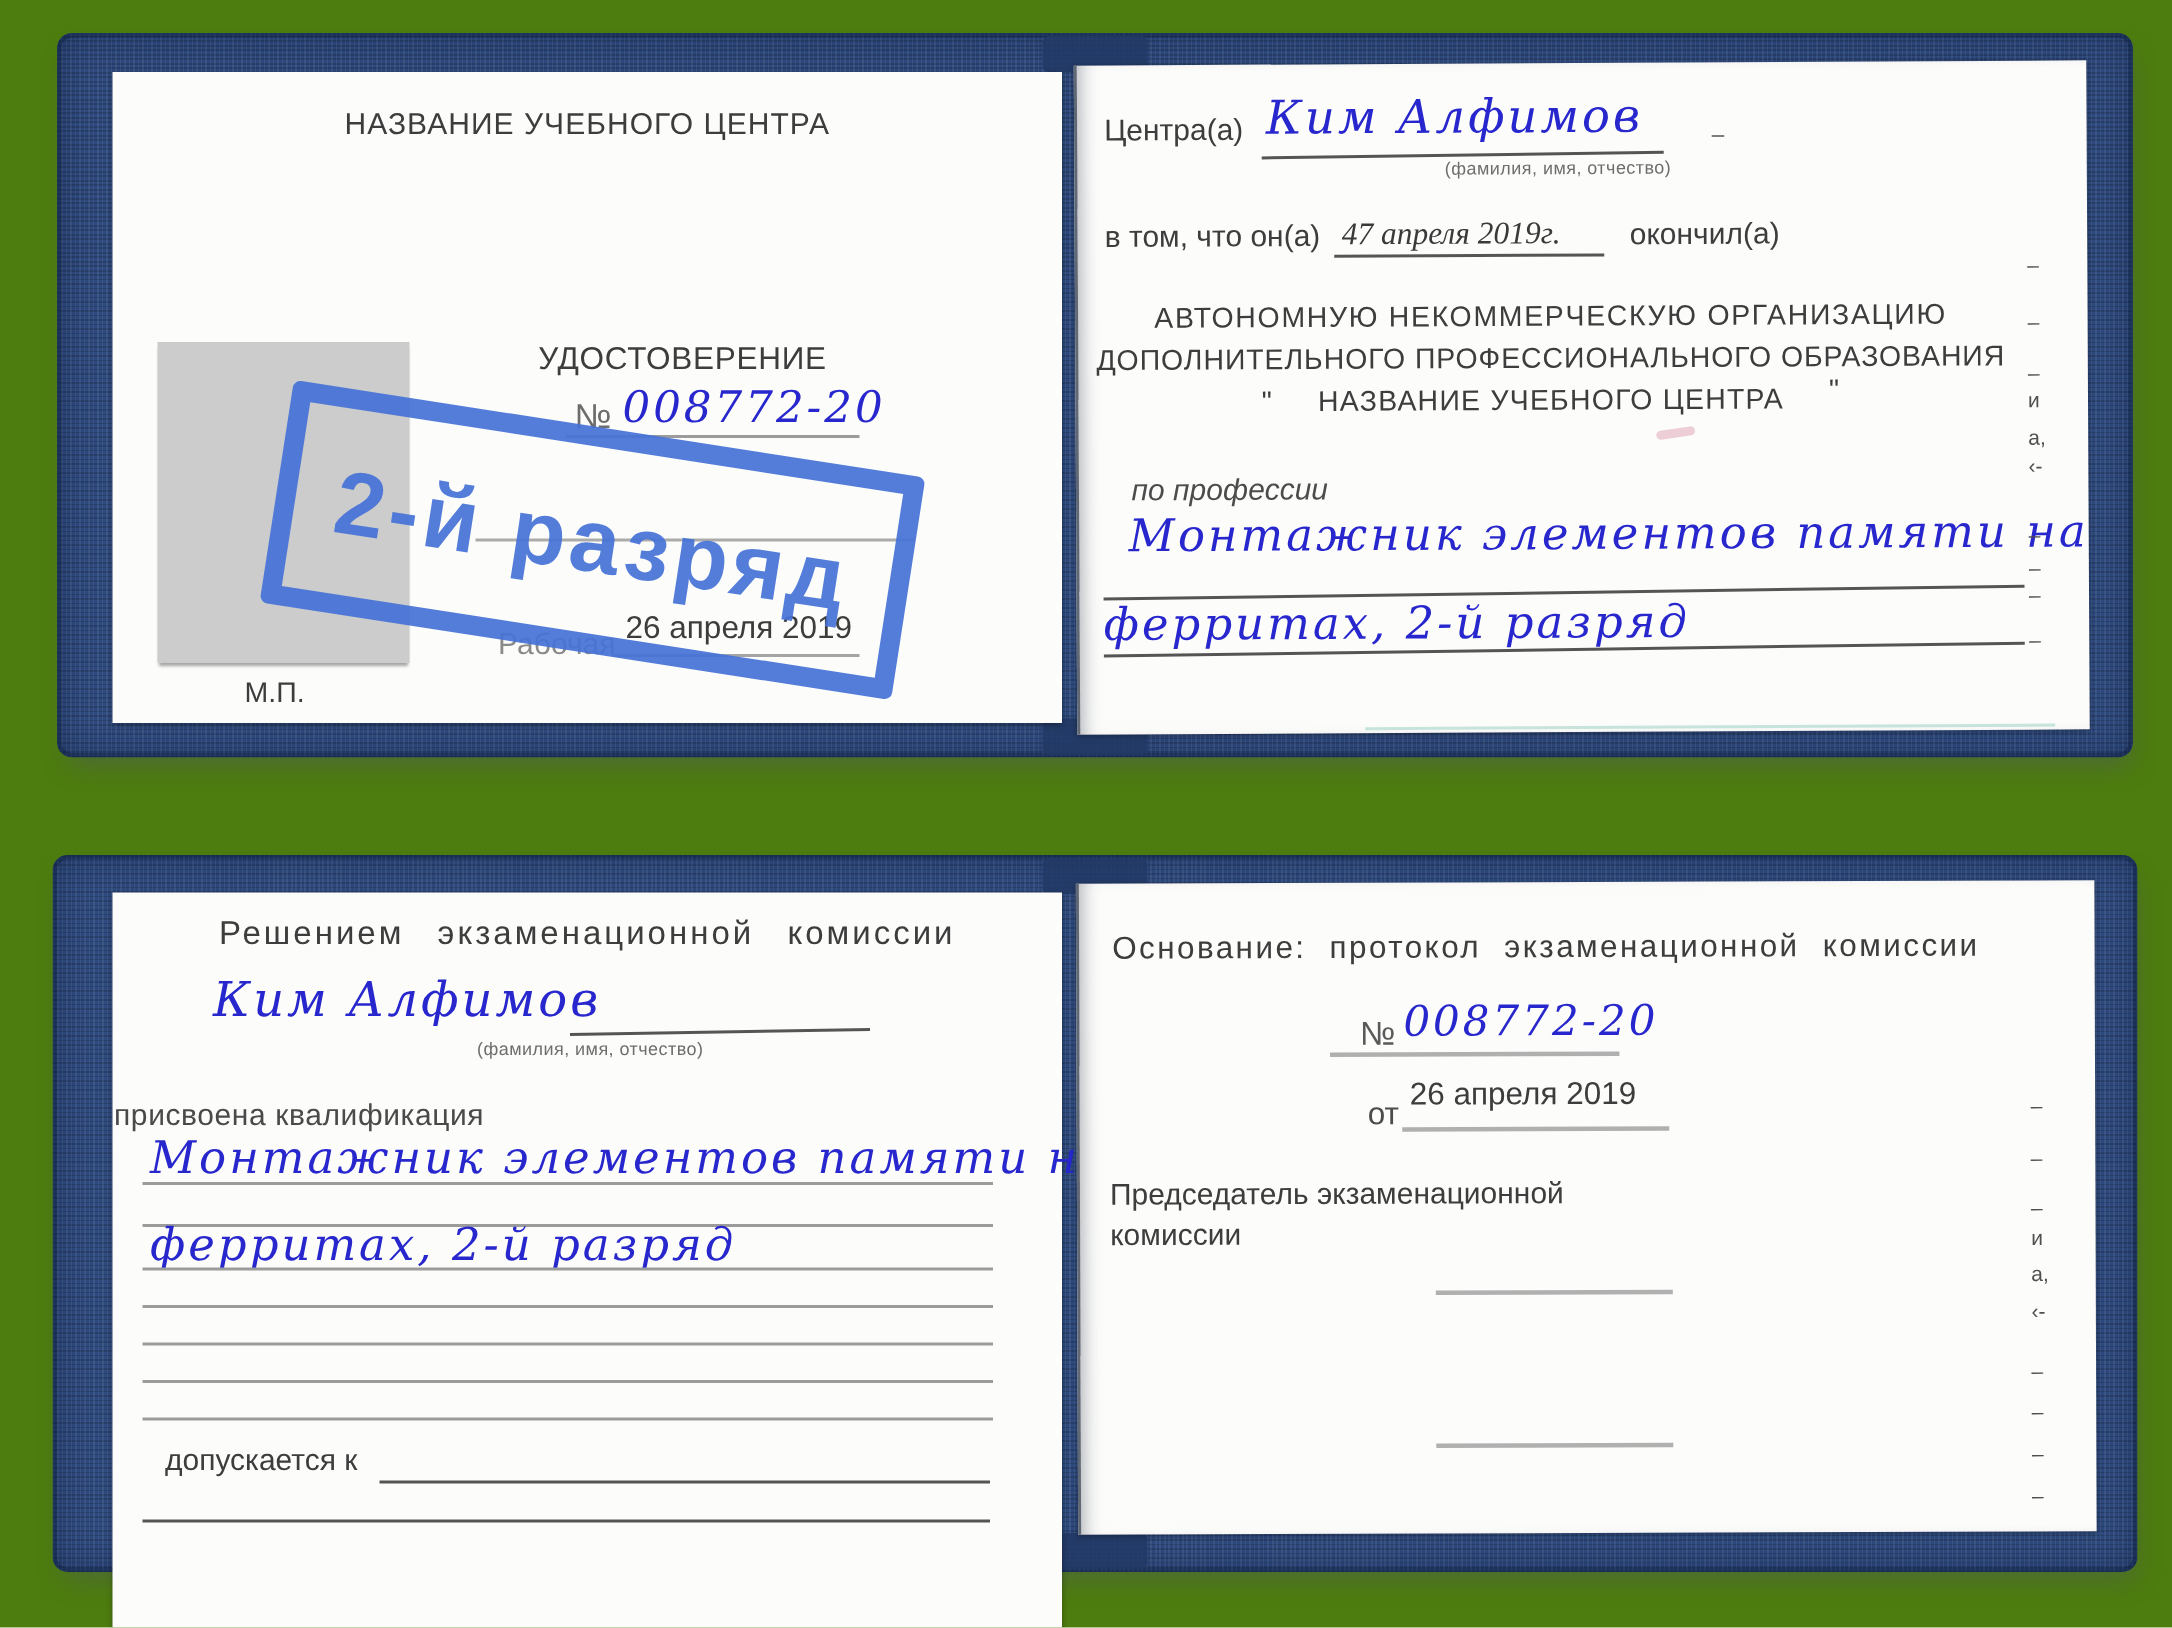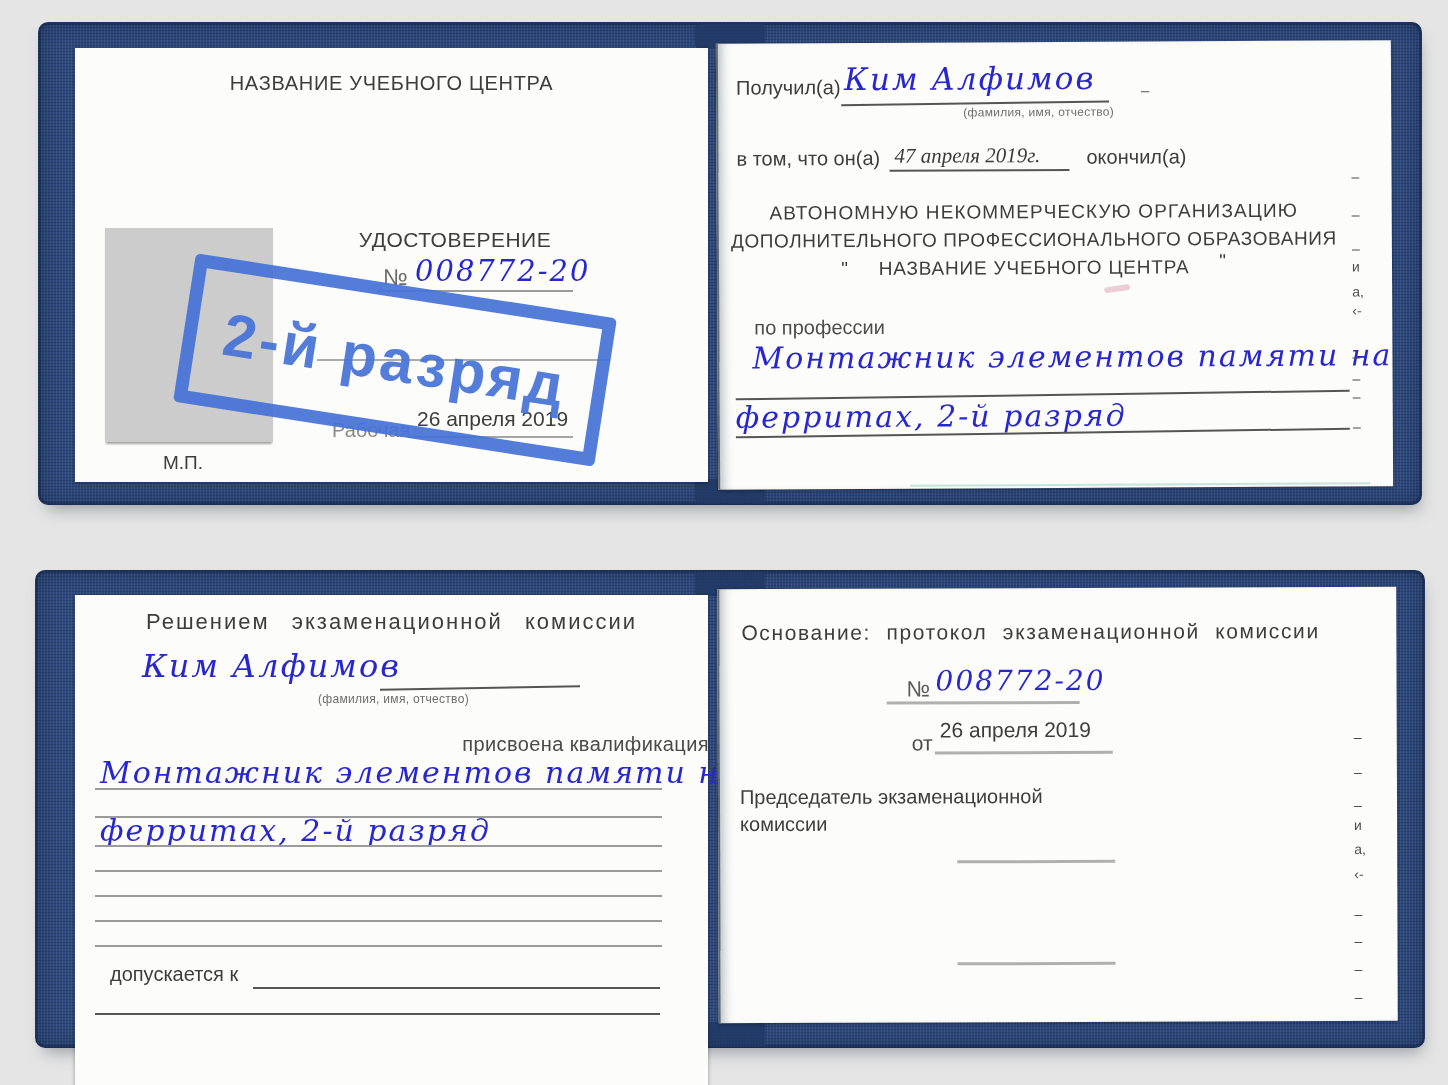--- a/index.html
+++ b/index.html
@@ -1,16 +1,16 @@
 <!DOCTYPE html>
 <html lang="ru"><head>
 <meta charset="utf-8">
 <style>
   html,body{margin:0;padding:0;background:#ffffff;}
-  .canvas{position:relative;width:1448px;height:1085px;background:#e5e5e5;overflow:hidden;
+  .canvas{position:relative;width:1448px;height:1085px;background:#4d7c0f;overflow:hidden;
           font-family:"Liberation Sans", sans-serif;}
   
   .spread{position:absolute;border-radius:10px;
     background:
       repeating-linear-gradient(90deg, rgba(255,255,255,.07) 0 1px, rgba(0,0,0,0) 1px 3px),
       repeating-linear-gradient(0deg, rgba(0,0,0,.16) 0 1px, rgba(0,0,0,0) 1px 3px),
       #2e4a7e;
     box-shadow: inset 0 0 0 3px rgba(10,25,55,.35), inset 0 0 24px rgba(5,15,40,.35),
                 3px 10px 16px -6px rgba(80,85,100,.5);}
   .spread.top{left:38px;top:22px;width:1384px;height:483px;}
@@ -77,40 +77,40 @@
       <div class="rule" style="left:333px;top:388px;width:165px;background:#a5a5a5;"></div>
 
       <div class="abs print" style="left:88px;top:404px;font-size:19px;">М.П.</div>
 
       <div class="stamp">
         <span>2-й разряд</span>
       </div>
     </div>
 
     <div class="page right p-tr">
-      <div class="abs print" style="left:18px;top:33px;font-size:20px;">Получил(а)</div>
+      <div class="abs print" style="left:18px;top:33px;font-size:20px;">Центра(а)</div>
       <div class="abs hw" style="left:126px;top:18px;font-size:31px;">Ким Алфимов</div>
       <div class="rule-dark" style="left:123px;top:60px;width:268px;transform:rotate(-.5deg);"></div>
       <div class="abs" style="left:423px;top:40px;font-size:15px;color:#555;">–</div>
       <div class="abs small-hint" style="left:245px;top:63px;">(фамилия, имя, отчество)</div>
 
       <div class="abs print" style="left:18px;top:104px;font-size:20px;">в том, что он(а)</div>
       <div class="abs it" style="left:176px;top:101px;font-size:21px;">47 апреля 2019г.</div>
       <div class="rule-dark" style="left:171px;top:127px;width:180px;"></div>
       <div class="abs print" style="left:368px;top:104px;font-size:20px;">окончил(а)</div>
 
       <div class="abs" style="left:0;top:156px;width:630px;text-align:center;">
         <div class="print nowrap" style="font-size:19px;letter-spacing:1.1px;line-height:28px;">АВТОНОМНУЮ НЕКОММЕРЧЕСКУЮ ОРГАНИЗАЦИЮ</div>
         <div class="print nowrap" style="font-size:19px;letter-spacing:.6px;line-height:28px;">ДОПОЛНИТЕЛЬНОГО ПРОФЕССИОНАЛЬНОГО ОБРАЗОВАНИЯ</div>
         <div class="print nowrap" style="font-size:19px;letter-spacing:.8px;line-height:28px;">
           <span>"</span><span style="margin:0 30px;">НАЗВАНИЕ УЧЕБНОГО ЦЕНТРА</span><span style="position:relative;top:-6px;">"</span>
         </div>
       </div>
 
-      <div class="abs" style="left:35px;top:273px;font-size:20px;color:#4c4c4c;">по профессии</div>
+      <div class="abs" style="left:35px;top:273px;font-size:20px;color:#4c4c4c;font-style:italic;">по профессии</div>
       <div class="abs hw" style="left:33px;top:297px;font-size:30px;">Монтажник элементов памяти на</div>
       <div class="rule-dark" style="left:16px;top:352px;width:614px;transform:rotate(-.5deg);"></div>
       <div class="abs hw" style="left:16px;top:356px;font-size:30px;">ферритах, 2-й разряд</div>
       <div class="rule-dark" style="left:16px;top:390px;width:614px;transform:rotate(-.5deg);"></div>
 
       <div class="smudge" style="left:385px;top:244px;"></div>
       <div class="teal-edge" style="left:190px;bottom:2px;width:460px;"></div>
 
       <div>
         <span class="edge-mark" style="left:633px;top:128px;">–</span>
@@ -132,21 +132,21 @@
     <div class="tab t"></div>
     <div class="tab b"></div>
 
     <div class="page p-bl">
       <div class="abs print nowrap" style="left:0;top:14px;width:100%;text-align:center;font-size:22px;letter-spacing:2px;word-spacing:14px;">Решением экзаменационной комиссии</div>
 
       <div class="abs hw" style="left:67px;top:52px;font-size:32px;">Ким Алфимов</div>
       <div class="rule-dark" style="left:305px;top:92px;width:200px;transform:rotate(-1deg);"></div>
       <div class="abs small-hint" style="left:243px;top:97px;">(фамилия, имя, отчество)</div>
 
-      <div class="abs nowrap" style="left:1px;top:138px;width:100%;text-align:right;font-size:20px;color:#4a4a4a;letter-spacing:.4px;">присвоена квалификация</div>
+      <div class="abs nowrap" style="left:1px;top:138px;width:100%;text-align:left;font-size:20px;color:#4a4a4a;letter-spacing:.4px;">присвоена квалификация</div>
 
       <div class="abs hw" style="left:25px;top:160px;font-size:30px;">Монтажник элементов памяти на</div>
       <div class="rule" style="left:20px;top:193px;width:567px;"></div>
       <div class="rule" style="left:20px;top:221px;width:567px;"></div>
       <div class="abs hw" style="left:25px;top:218px;font-size:30px;">ферритах, 2-й разряд</div>
       <div class="rule" style="left:20px;top:250px;width:567px;"></div>
       <div class="rule" style="left:20px;top:275px;width:567px;"></div>
       <div class="rule" style="left:20px;top:300px;width:567px;"></div>
       <div class="rule" style="left:20px;top:325px;width:567px;"></div>
       <div class="rule" style="left:20px;top:350px;width:567px;"></div>

